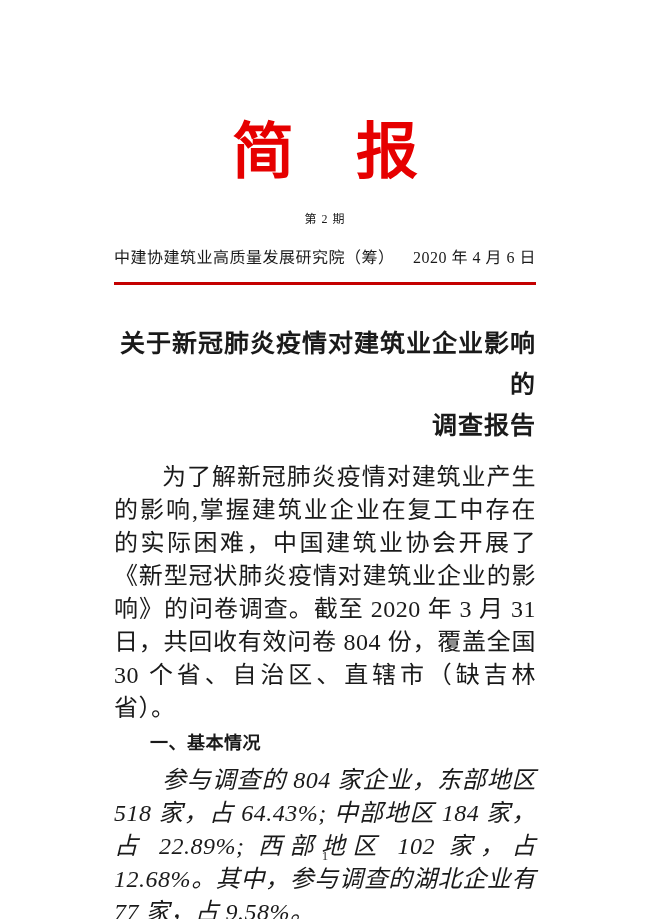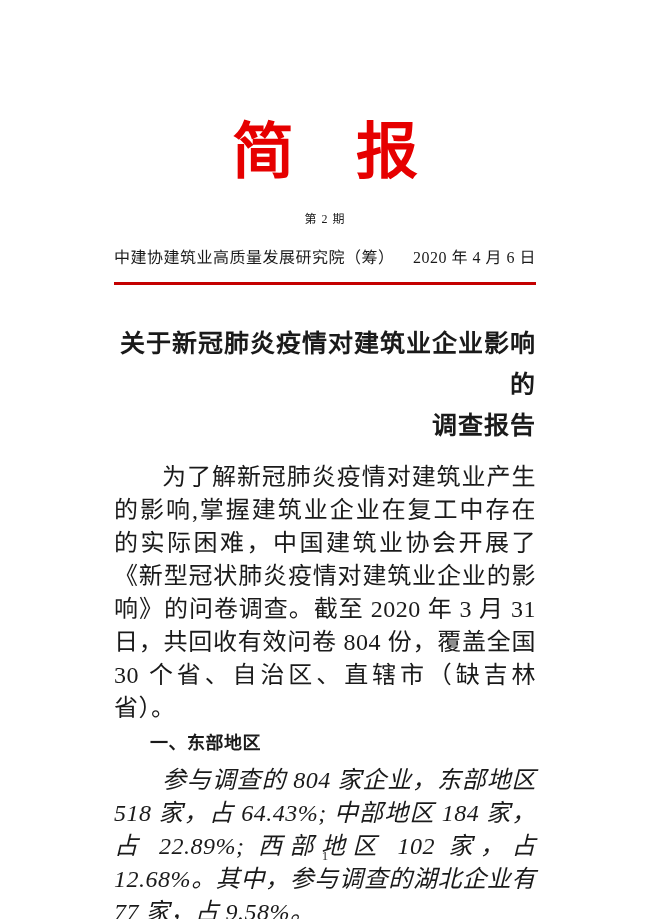--- a/index.html
+++ b/index.html
@@ -117,21 +117,21 @@
     </header>
 
     <article>
       <h2 class="article-title">
         <span class="title-line">关于新冠肺炎疫情对建筑业企业影响的</span>
         <span class="title-line">调查报告</span>
       </h2>
 
       <p class="body-para">为了解新冠肺炎疫情对建筑业产生的影响,掌握建筑业企业在复工中存在的实际困难，中国建筑业协会开展了《新型冠状肺炎疫情对建筑业企业的影响》的问卷调查。截至 2020 年 3 月 31 日，共回收有效问卷 804 份，覆盖全国 30 个省、自治区、直辖市（缺吉林省）。</p>
 
-      <h3 class="section-heading">一、东部地区</h3>
+      <h3 class="section-heading">一、基本情况</h3>
 
       <p class="body-para second">参与调查的 804 家企业，东部地区 518 家，占 64.43%; 中部地区 184 家，占 22.89%; 西部地区 102 家，占 12.68%。其中，参与调查的湖北企业有 77 家，占 9.58%。</p>
     </article>
 
   </div>
 
   <footer class="page-footer">
     <span class="page-number">1</span>
   </footer>
 </div>

